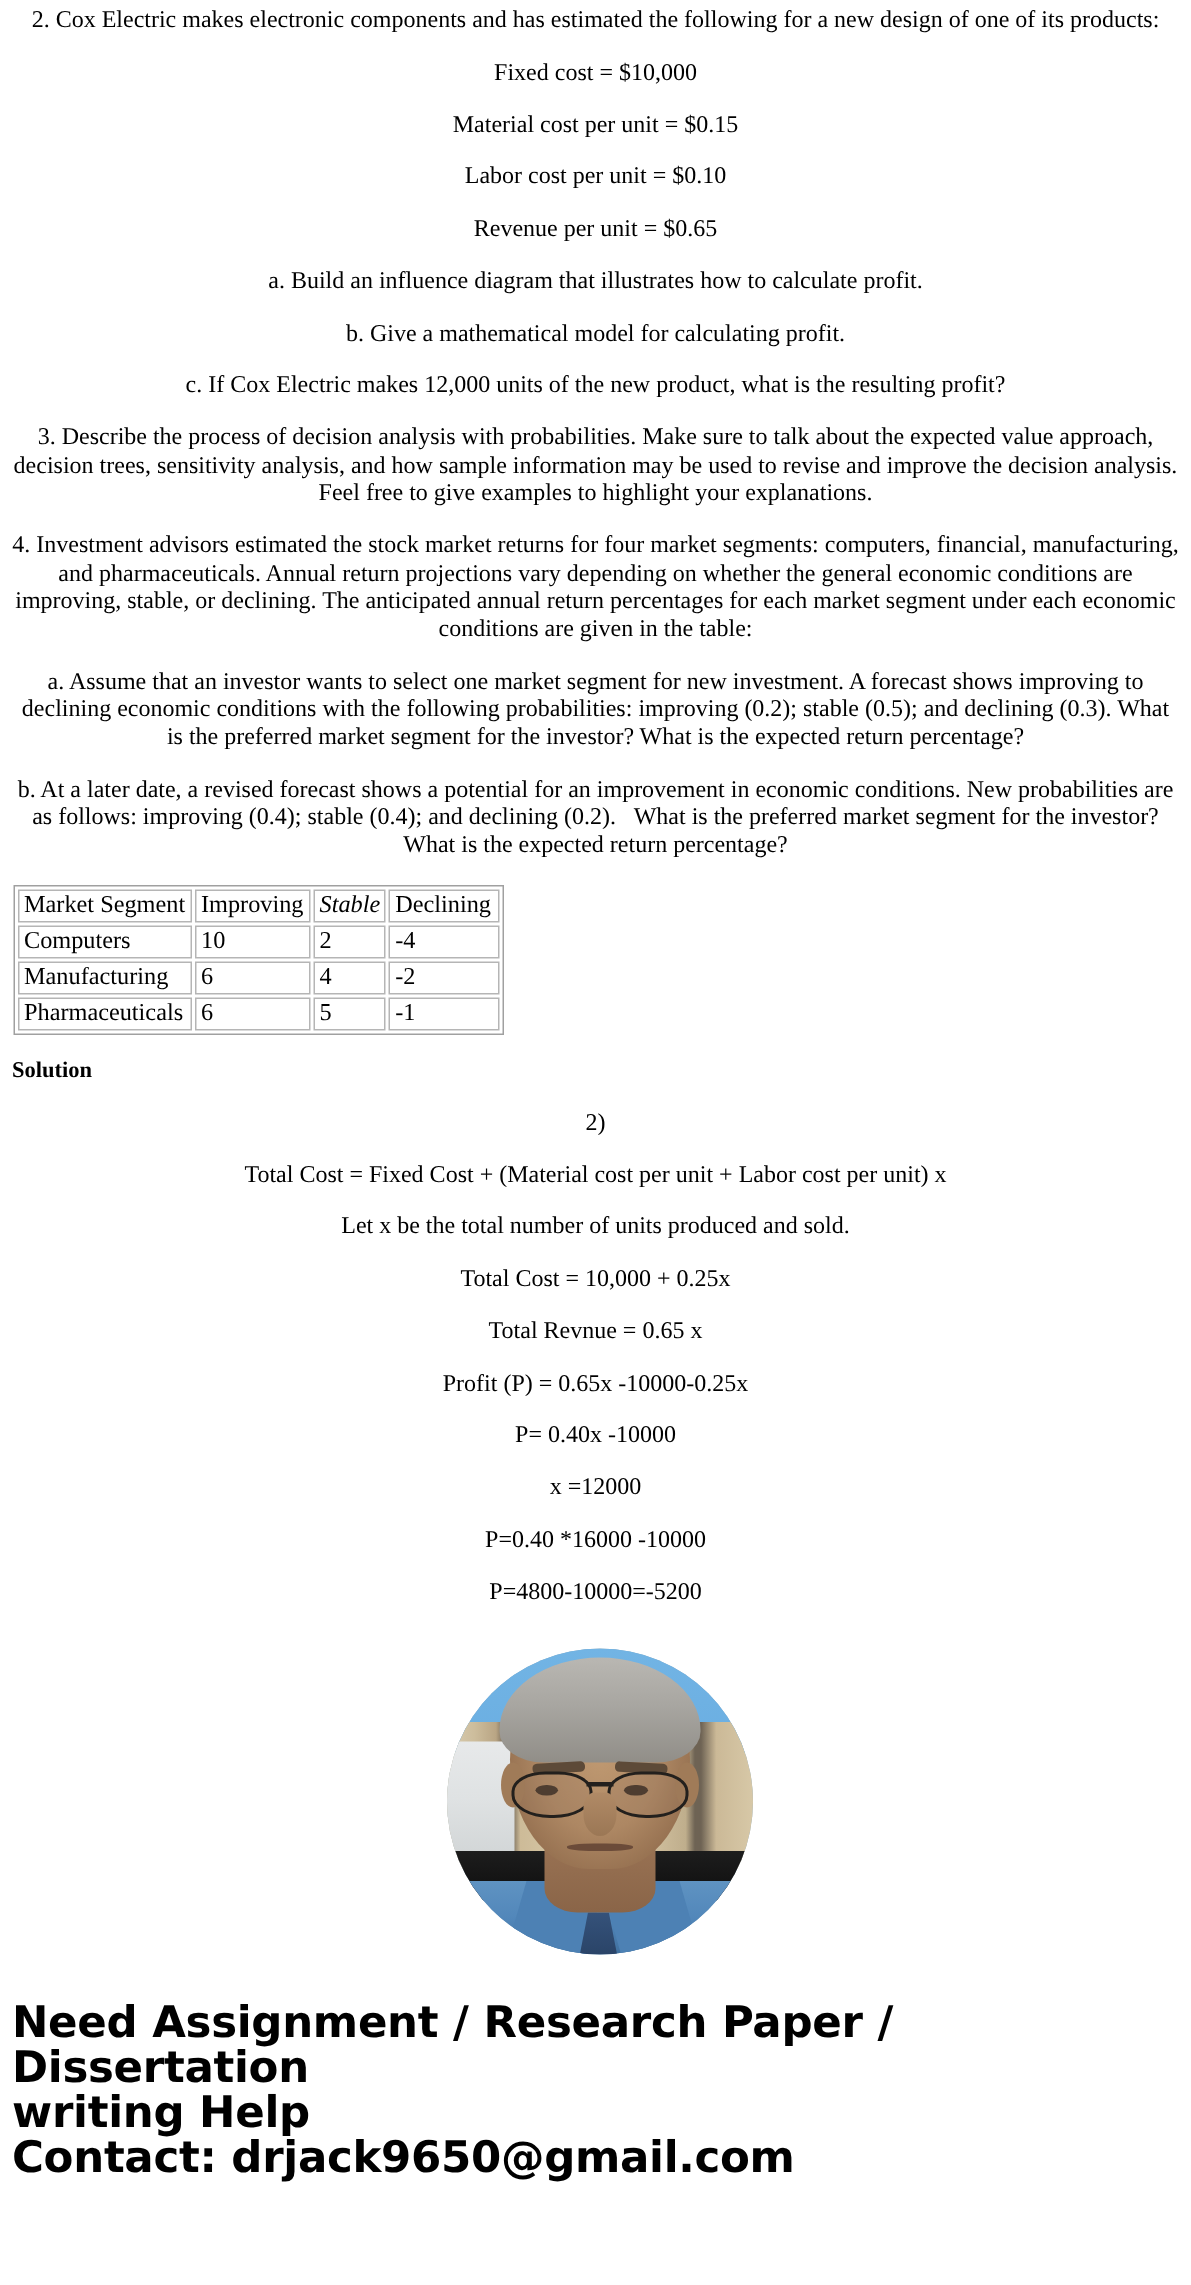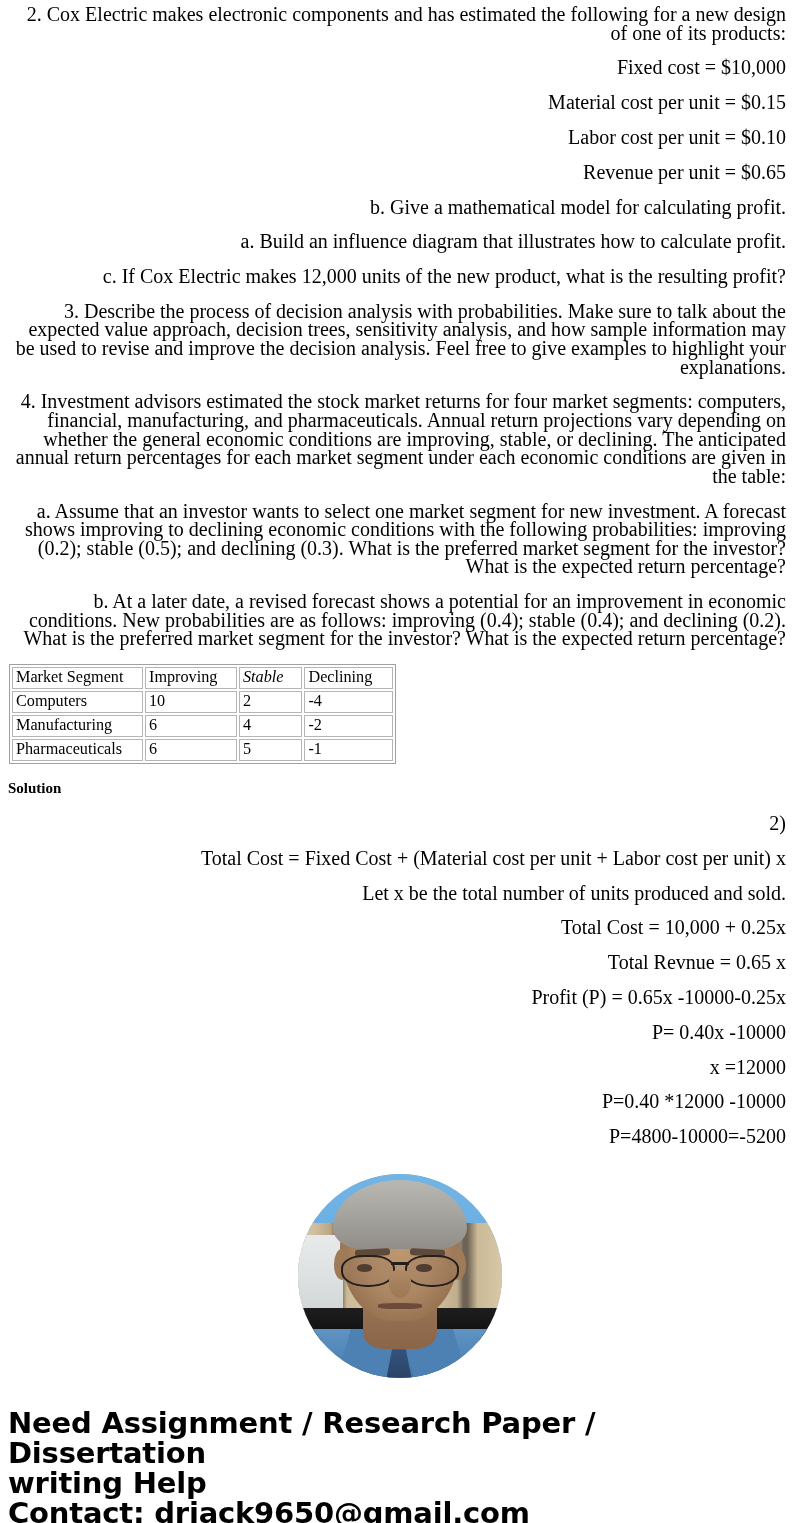--- a/index.html
+++ b/index.html
@@ -17,42 +17,42 @@
   .page {
     position: relative;
     width: 794px;
     min-height: 1523px;
     box-sizing: border-box;
     padding: 0 8px;
   }
 
   
   .para {
-    font-size: 20px;
+    font-size: 16px;
     line-height: 18.6px;
     margin: 0 0 16.2px 0;
-    text-align: right;
+    text-align: center;
     white-space: pre-wrap;
     color: #000;
   }
   .para:first-child { margin-top: 5px; }
 
   
   .data-table {
     border-collapse: separate;
     border-spacing: 2px;
     border: 1px solid #a0a0a0;
     margin: 6px 0 14px 1px;
     font-size: 16.2px;
     line-height: 17px;
     background: #ffffff;
   }
   .data-table td {
     border: 1px solid #b5b5b5;
-    padding: 1px 18px 2px 3px;
+    padding: 1px 3px 2px 3px;
     vertical-align: top;
     white-space: nowrap;
     font-weight: normal;
     text-align: left;
   }
   .col-segment { width: 108px; }
   .col-improving { width: 69px; }
   .col-stable { width: 40px; font-style: italic; }
   .col-declining { width: 66px; }
 
@@ -195,22 +195,22 @@
 </head>
 <body>
 
 <div class="page">
 
   <p class="para">2. Cox Electric makes electronic components and has estimated the following for a new design of one of its products:</p>
   <p class="para">Fixed cost = $10,000</p>
   <p class="para">Material cost per unit = $0.15</p>
   <p class="para">Labor cost per unit = $0.10</p>
   <p class="para">Revenue per unit = $0.65</p>
+  <p class="para">a. Build an influence diagram that illustrates how to calculate profit.</p>
   <p class="para">b. Give a mathematical model for calculating profit.</p>
-  <p class="para">a. Build an influence diagram that illustrates how to calculate profit.</p>
   <p class="para">c. If Cox Electric makes 12,000 units of the new product, what is the resulting profit?</p>
   <p class="para">3. Describe the process of decision analysis with probabilities. Make sure to talk about the expected value approach, decision trees, sensitivity analysis, and how sample information may be used to revise and improve the decision analysis. Feel free to give examples to highlight your explanations.</p>
   <p class="para">4. Investment advisors estimated the stock market returns for four market segments: computers, financial, manufacturing, and pharmaceuticals. Annual return projections vary depending on whether the general economic conditions are improving, stable, or declining. The anticipated annual return percentages for each market segment under each economic conditions are given in the table:</p>
   <p class="para">a. Assume that an investor wants to select one market segment for new investment. A forecast shows improving to declining economic conditions with the following probabilities: improving (0.2); stable (0.5); and declining (0.3). What is the preferred market segment for the investor? What is the expected return percentage?</p>
   <p class="para">b. At a later date, a revised forecast shows a potential for an improvement in economic conditions. New probabilities are as follows: improving (0.4); stable (0.4); and declining (0.2).   What is the preferred market segment for the investor? What is the expected return percentage?</p>
 
   <table class="data-table">
     <tbody>
       <tr>
         <td class="col-segment">Market Segment</td>
@@ -242,21 +242,21 @@
   <h2 class="section-heading">Solution</h2>
 
   <p class="para">2)</p>
   <p class="para">Total Cost = Fixed Cost + (Material cost per unit + Labor cost per unit) x</p>
   <p class="para">Let x be the total number of units produced and sold.</p>
   <p class="para">Total Cost = 10,000 + 0.25x</p>
   <p class="para">Total Revnue = 0.65 x</p>
   <p class="para">Profit (P) = 0.65x -10000-0.25x</p>
   <p class="para">P= 0.40x -10000</p>
   <p class="para">x =12000</p>
-  <p class="para">P=0.40 *12000 -10000</p>
+  <p class="para">P=0.40 *16000 -10000</p>
   <p class="para">P=4800-10000=-5200</p>
 
   <div class="avatar-wrap">
     <div class="avatar">
       <div class="av-layer av-sky"></div>
       <div class="av-layer av-wall"></div>
       <div class="av-layer av-wall-left-panel"></div>
       <div class="av-layer av-darkband"></div>
       <div class="av-layer av-shirt"></div>
       <div class="av-layer av-shirt-collarL"></div>

